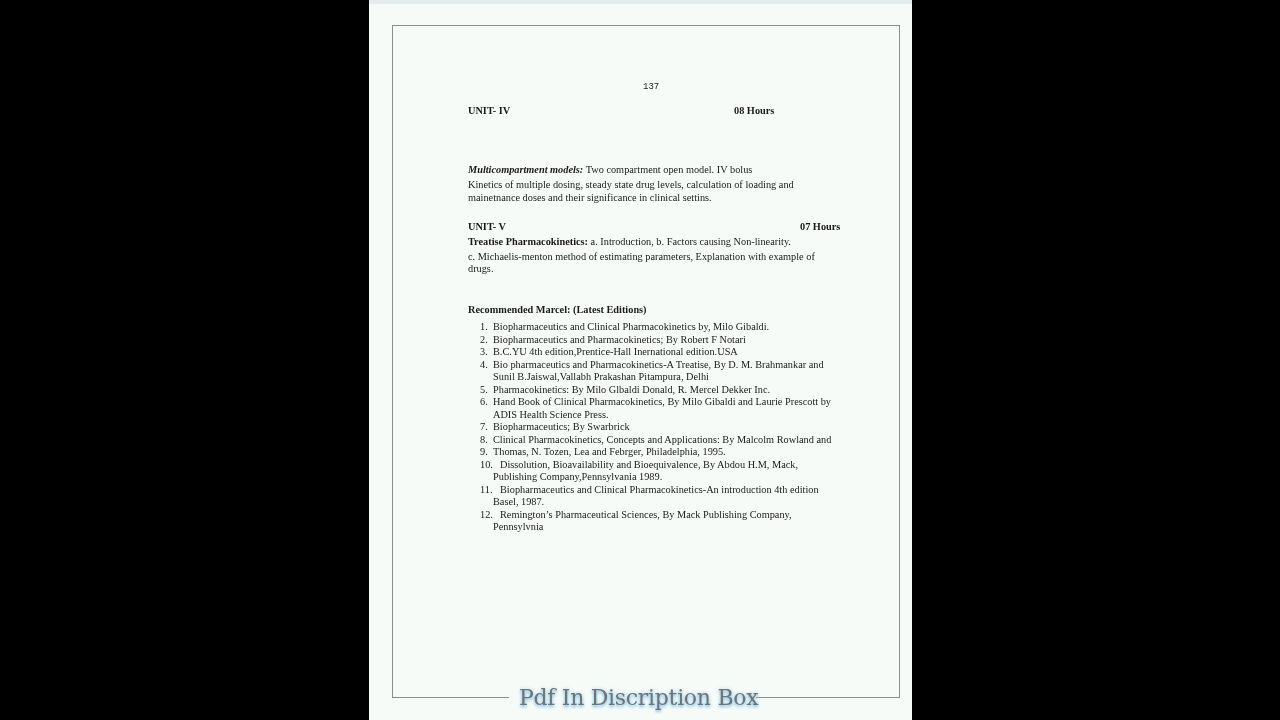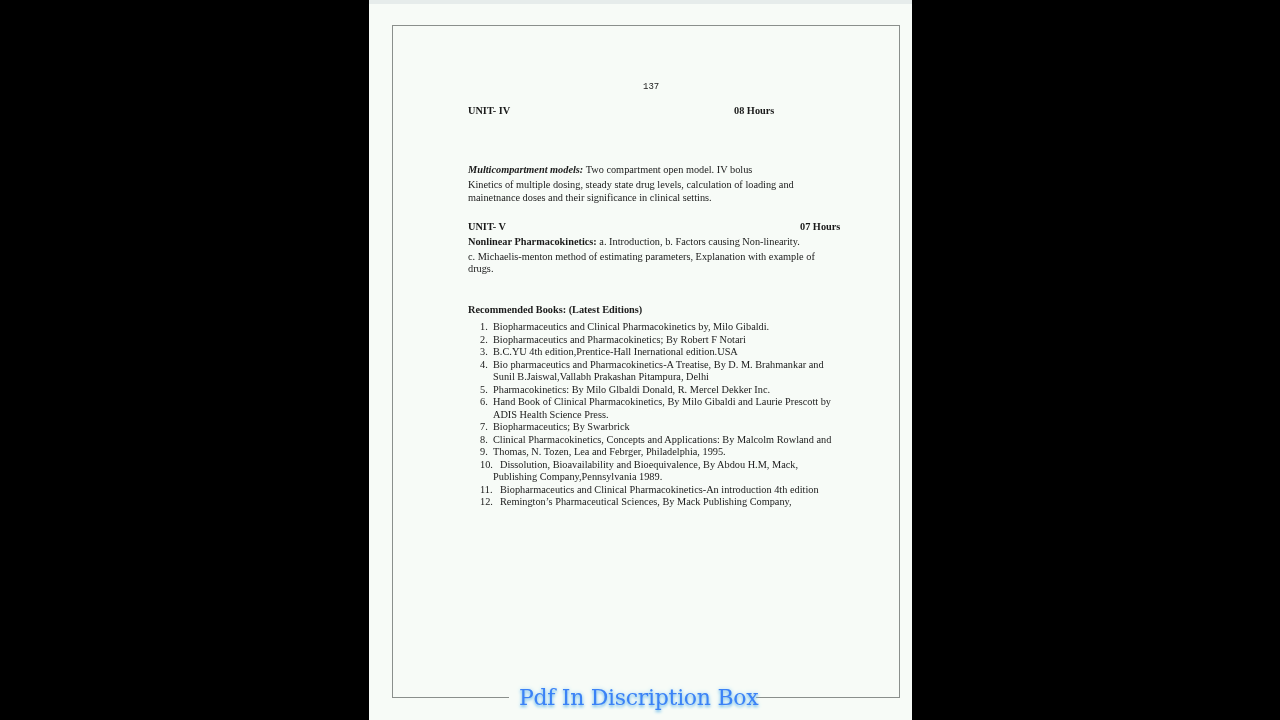--- a/index.html
+++ b/index.html
@@ -31,21 +31,21 @@
     .li { position: relative; font-size: 10.3px; line-height: 12.5px; color: #1a1a1a; white-space: nowrap; }
     .li .n { position: absolute; left: 0; top: 0; }
     .li .txt { display: block; padding-left: 13px; }
     .overlay-box {
       position: absolute; left: 509px; top: 684px; width: 247px; height: 36px;
       background: #f7fbf7;
     }
     .overlay-text {
       position: absolute; left: 519px; top: 685px;
       font-family: "DejaVu Serif", "Liberation Serif", serif;
-      font-size: 22px; color: #3b82f6; letter-spacing: -0.3px;
+      font-size: 22px; color: #737373; letter-spacing: -0.3px;
       text-shadow: 0 2px 3px #7fc4ec, 0 0 4px #a8d8f3;
       white-space: nowrap;
     }
   </style>
 </head>
 <body>
 
 <div class="page">
   <div class="page-topstrip"></div>
   <div class="frame"></div>
@@ -59,26 +59,26 @@
 <div class="t" style="left:468px; top:164px;">
   <span class="bi">Multicompartment models:</span><span> Two compartment open model. IV bolus</span>
 </div>
 <div class="t" style="left:468px; top:179px;">Kinetics of multiple dosing, steady state drug levels, calculation of loading and</div>
 <div class="t" style="left:468px; top:192px;">mainetnance doses and their significance in clinical settins.</div>
 
 <div class="t b" style="left:468px; top:221px;">UNIT- V</div>
 <div class="t b" style="left:800px; top:221px;">07 Hours</div>
 
 <div class="t" style="left:468px; top:236px;">
-  <span class="b">Nonlinear Pharmacokinetics:</span><span> a. Introduction, b. Factors causing Non-linearity.</span>
+  <span class="b">Treatise Pharmacokinetics:</span><span> a. Introduction, b. Factors causing Non-linearity.</span>
 </div>
 <div class="t" style="left:468px; top:251px;">c. Michaelis-menton method of estimating parameters, Explanation with example of</div>
 <div class="t" style="left:468px; top:263px;">drugs.</div>
 
-<div class="t b" style="left:468px; top:304px;">Recommended Books: (Latest Editions)</div>
+<div class="t b" style="left:468px; top:304px;">Recommended Marcel: (Latest Editions)</div>
 
 <div class="ol">
   <div class="li">
     <span class="n">1.</span>
     <span class="txt">Biopharmaceutics and Clinical Pharmacokinetics by, Milo Gibaldi.</span>
   </div>
   <div class="li">
     <span class="n">2.</span>
     <span class="txt">Biopharmaceutics and Pharmacokinetics; By Robert F Notari</span>
   </div>
@@ -113,21 +113,23 @@
     <span class="txt">Thomas, N. Tozen, Lea and Febrger, Philadelphia, 1995.</span>
   </div>
   <div class="li">
     <span class="n">10.</span>
     <span class="txt" style="padding-left:20px;"> Dissolution, Bioavailability and Bioequivalence, By Abdou H.M, Mack,</span>
     <span class="txt">Publishing Company,Pennsylvania 1989.</span>
   </div>
   <div class="li">
     <span class="n">11.</span>
     <span class="txt" style="padding-left:20px;"> Biopharmaceutics and Clinical Pharmacokinetics-An introduction 4th edition</span>
+    <span class="txt">Basel, 1987.</span>
   </div>
   <div class="li">
     <span class="n">12.</span>
     <span class="txt" style="padding-left:20px;"> Remington’s Pharmaceutical Sciences, By Mack Publishing Company,</span>
+    <span class="txt">Pennsylvnia</span>
   </div>
 </div>
 
 <div class="overlay-box"></div>
 <div class="overlay-text">Pdf In Discription Box</div>
 
 </body></html>

